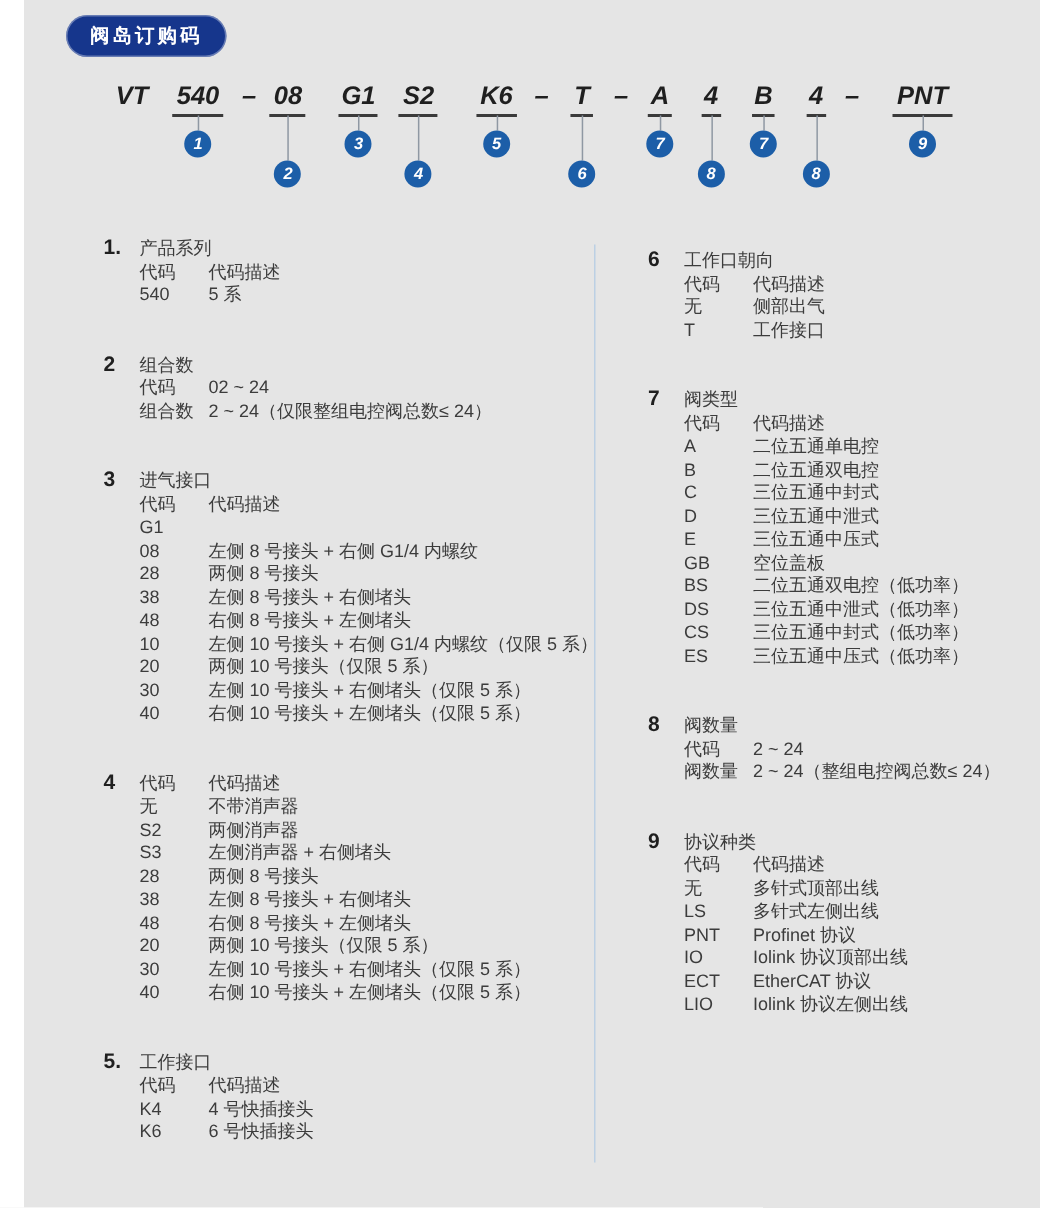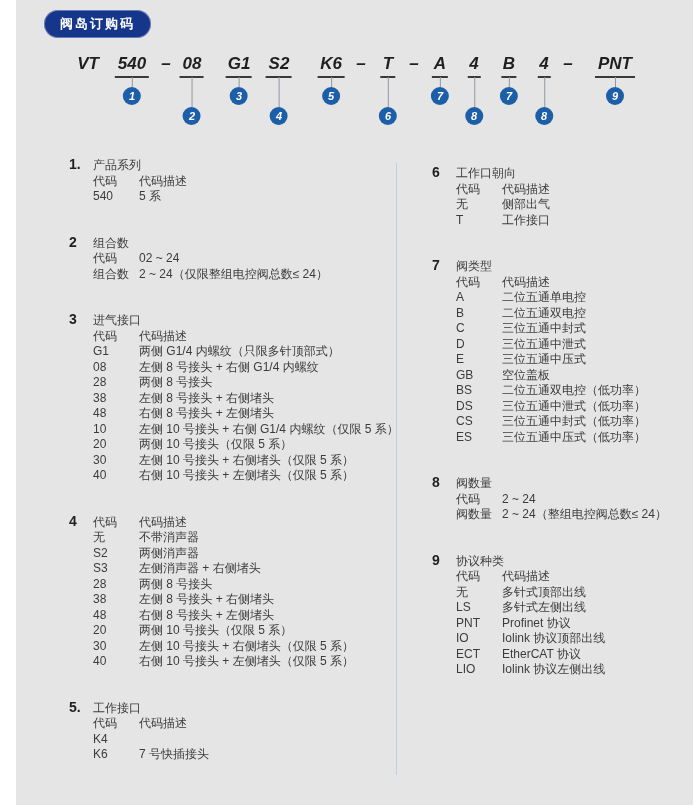--- a/index.html
+++ b/index.html
@@ -163,21 +163,20 @@
       </div>
       <div class="section">
         <span class="sec-num">3</span>
         <div class="sec-title">进气接口</div>
         <div class="row">
           <span class="c0">代码</span>
           <span class="c1">代码描述</span>
         </div>
         <div class="row">
           <span class="c0">G1</span>
-          <span class="c1">两侧 G1/4 内螺纹（只限多针顶部式）</span>
         </div>
         <div class="row">
           <span class="c0">08</span>
           <span class="c1">左侧 8 号接头 + 右侧 G1/4 内螺纹</span>
         </div>
         <div class="row">
           <span class="c0">28</span>
           <span class="c1">两侧 8 号接头</span>
         </div>
         <div class="row">
@@ -250,24 +249,25 @@
       </div>
       <div class="section">
         <span class="sec-num">5.</span>
         <div class="sec-title">工作接口</div>
         <div class="row">
           <span class="c0">代码</span>
           <span class="c1">代码描述</span>
         </div>
         <div class="row">
           <span class="c0">K4</span>
+          <span class="c1">4 号快插接头</span>
         </div>
         <div class="row">
           <span class="c0">K6</span>
-          <span class="c1">7 号快插接头</span>
+          <span class="c1">6 号快插接头</span>
         </div>
       </div>
     </div>
   <div class="col col-right" id="col-right">
       <div class="section">
         <span class="sec-num">6</span>
         <div class="sec-title">工作口朝向</div>
         <div class="row">
           <span class="c0">代码</span>
           <span class="c1">代码描述</span>

